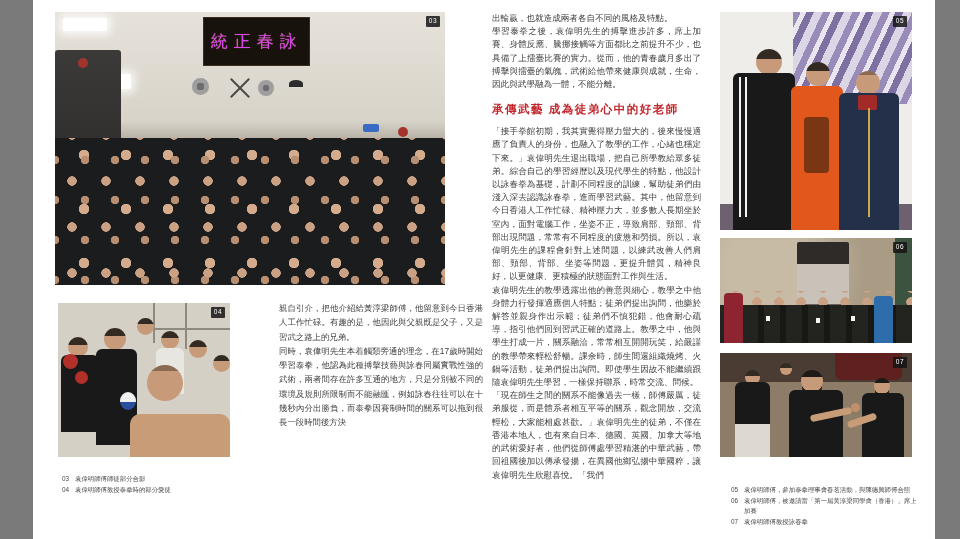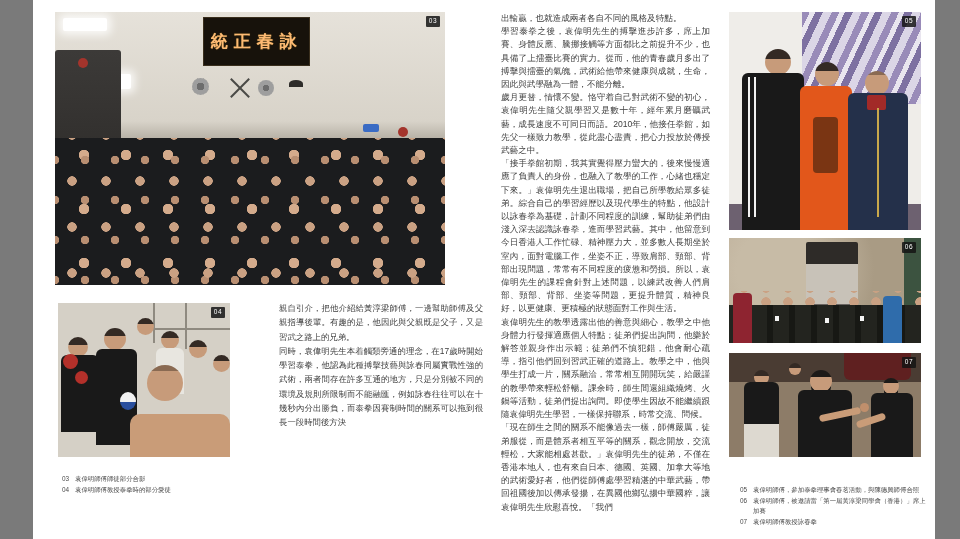--- a/index.html
+++ b/index.html
@@ -18,21 +18,21 @@
   #mid-heading{font-size:11.5px;font-weight:bold;color:#c1272d;letter-spacing:1.5px;
                margin:11px 0 9px 0;line-height:14px;}
   
   .caps{font-size:6.4px;line-height:10.5px;color:#4a4a4a;}
   .caprow{display:flex;}
   .capnum{width:13px;flex:0 0 13px;}
   .captext{flex:1;}
   
   #photo03{background:linear-gradient(180deg,#e6e2da 0%,#d8d3c9 40%,#b9b3a8 46%,#9a948a 100%);}
   .plaque{background:#17120b;border:1px solid #3a2f1d;display:flex;align-items:center;justify-content:center;}
-  .plaque-text{color:#fdba74;font-size:17px;font-weight:bold;letter-spacing:6px;text-shadow:0 0 1px #8a6a20;white-space:nowrap;}
+  .plaque-text{color:#d946ef;font-size:17px;font-weight:normal;letter-spacing:6px;text-shadow:0 0 1px #8a6a20;white-space:nowrap;}
   .lightpanel{background:#ffffff;box-shadow:0 0 8px 4px rgba(255,255,255,.8);border-radius:2px;}
   .fan{border-radius:50%;background:radial-gradient(circle,#6d6d6d 0 30%,#9e9e9e 31% 70%,#7c7c7c 71% 100%);}
   .swordx{width:26px;height:26px;}
   .swordx:before,.swordx:after{content:"";position:absolute;left:12px;top:0;width:2px;height:26px;background:#4a4a46;}
   .swordx:before{transform:rotate(45deg);}
   .swordx:after{transform:rotate(-45deg);}
   .crowd{background-color:#1b1c1e;
          background-image:
            radial-gradient(circle,#caa183 0 4.5px,rgba(0,0,0,0) 5px),
            radial-gradient(circle,#b98f72 0 4px,rgba(0,0,0,0) 4.5px),
@@ -138,31 +138,31 @@
         <span class="capnum">03</span>
         <span class="captext">袁偉明師傅師徒部分合影</span>
       </div>
       <div class="caprow">
         <span class="capnum">04</span>
         <span class="captext">袁偉明師傅教授泰拳時的部分愛徒</span>
       </div>
     </div>
 
     <div class="abs bodycol" id="left-col" style="left:246px;top:301px;width:204px;height:234px;">
-      <p>親自引介，把他介紹給黃淳梁師傅，一邊幫助師傅及父親指導後輩。有趣的是，他因此與父親既是父子，又是習武之路上的兄弟。</p>
+      <p>親自引介，把他介紹給黃淳梁師傅，他留意到今日香港人工作忙碌。有趣的是，他因此與父親既是父子，又是習武之路上的兄弟。</p>
       <p>同時，袁偉明先生本着觸類旁通的理念，在17歲時開始學習泰拳，他認為此種搏擊技藝與詠春同屬實戰性強的武術，兩者間存在許多互通的地方，只是分別被不同的環境及規則所限制而不能融匯，例如詠春往往可以在十幾秒內分出勝負，而泰拳因賽制時間的關系可以拖到很長一段時間後方決</p>
     </div>
   </div>
 
-  <div class="abs" style="left:485px;top:0;width:450px;height:396px;margin-left:9px;">
+  <div class="abs" style="left:485px;top:0;width:450px;height:396px;">
 
     <div class="abs bodycol" id="mid-col" style="left:7px;top:12px;width:209px;height:527px;">
       <p>出輸贏，也就造成兩者各自不同的風格及特點。</p>
       <p>學習泰拳之後，袁偉明先生的搏擊進步許多，席上加賽、身體反應、騰挪接觸等方面都比之前提升不少，也具備了上擂臺比賽的實力。從而，他的青春歲月多出了搏擊與擂臺的氣魄，武術給他帶來健康與成就，生命，因此與武學融為一體，不能分離。</p>
-      <p>歲月更替，情懷不變。恪守着自己對武術不變的初心，袁偉明先生隨父親學習又是數十年，經年累月磨礪武藝，成長速度不可同日而語。2010年，他接任拳館，如先父一樣致力教學，從此盡心盡責，把心力投放於傳授武藝之中。</p>
+      <h2 id="mid-heading">承傳武藝 成為徒弟心中的好老師</h2>
       <p>「接手拳館初期，我其實覺得壓力蠻大的，後來慢慢適應了負責人的身份，也融入了教學的工作，心緒也穩定下來。」袁偉明先生退出職場，把自己所學教給眾多徒弟。綜合自己的學習經歷以及現代學生的特點，他設計以詠春拳為基礎，計劃不同程度的訓練，幫助徒弟們由淺入深去認識詠春拳，進而學習武藝。其中，他留意到今日香港人工作忙碌、精神壓力大，並多數人長期坐於室內，面對電腦工作，坐姿不正，導致肩部、頸部、背部出現問題，常常有不同程度的疲憊和勞損。所以，袁偉明先生的課程會針對上述問題，以練武改善人們肩部、頸部、背部、坐姿等問題，更提升體質，精神良好，以更健康、更積極的狀態面對工作與生活。</p>
       <p>袁偉明先生的教學透露出他的善意與細心，教學之中他身體力行發揮適應個人特點；徒弟們提出詢問，他樂於解答並親身作出示範；徒弟們不慎犯錯，他會耐心疏導，指引他們回到習武正確的道路上。教學之中，他與學生打成一片，關系融洽，常常相互開開玩笑，給嚴謹的教學帶來輕松舒暢。課余時，師生間還組織燒烤、火鍋等活動，徒弟們提出詢問。即使學生因故不能繼續跟隨袁偉明先生學習，一樣保持聯系，時常交流、問候。</p>
       <p>「現在師生之間的關系不能像過去一樣，師傅嚴厲，徒弟服從，而是體系者相互平等的關系，觀念開放，交流輕松，大家能相處甚歡。」袁偉明先生的徒弟，不僅在香港本地人，也有來自日本、德國、英國、加拿大等地的武術愛好者，他們從師傅處學習精湛的中華武藝，帶回祖國後加以傳承發揚，在異國他鄉弘揚中華國粹，讓袁偉明先生欣慰喜悅。「我們</p>
     </div>
 
     <div class="abs photo" id="photo05" style="left:235px;top:12px;width:192px;height:218px;">
       <div class="abs banner" style="left:38%;top:0;width:62%;height:42%;"></div>
       <div class="abs floor" style="left:0;top:88%;width:100%;height:12%;"></div>
 
       <div class="abs head" style="left:19%;top:17%;width:26px;height:26px;"></div>

